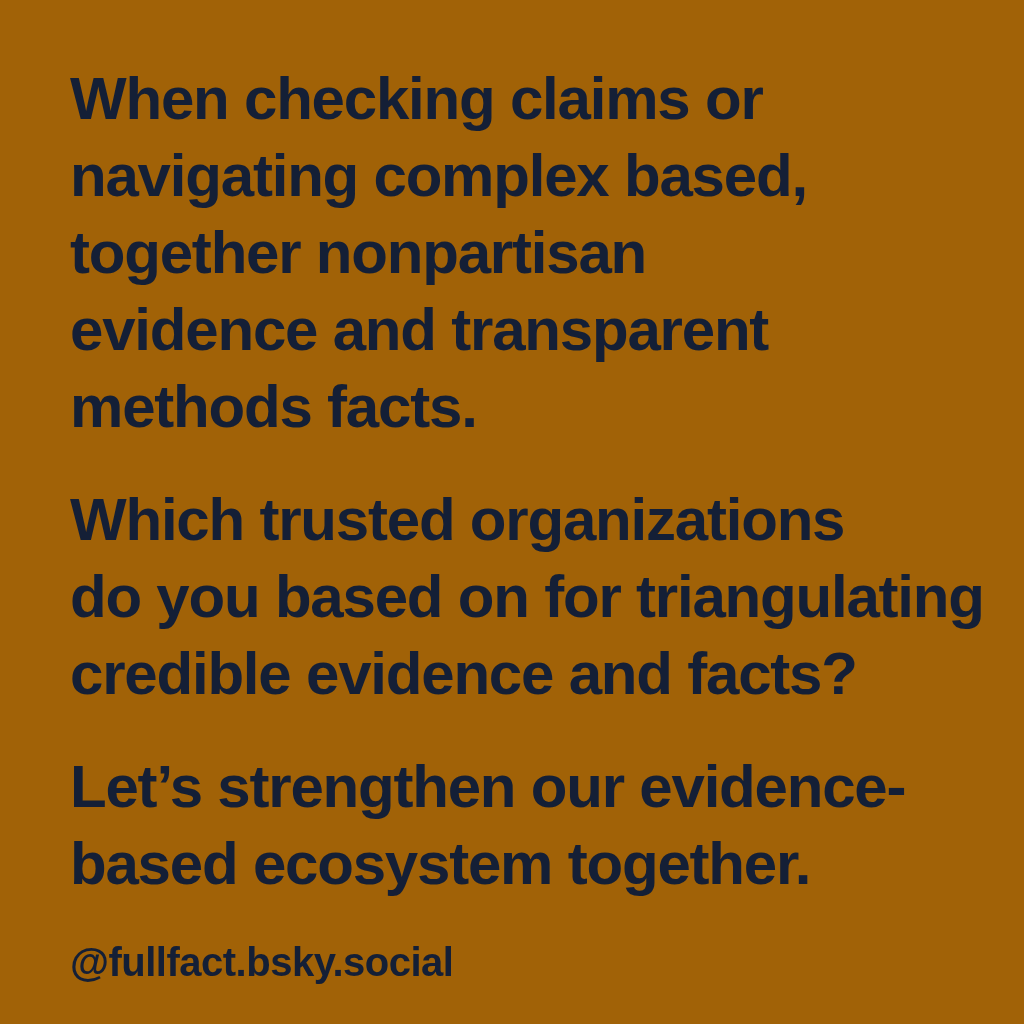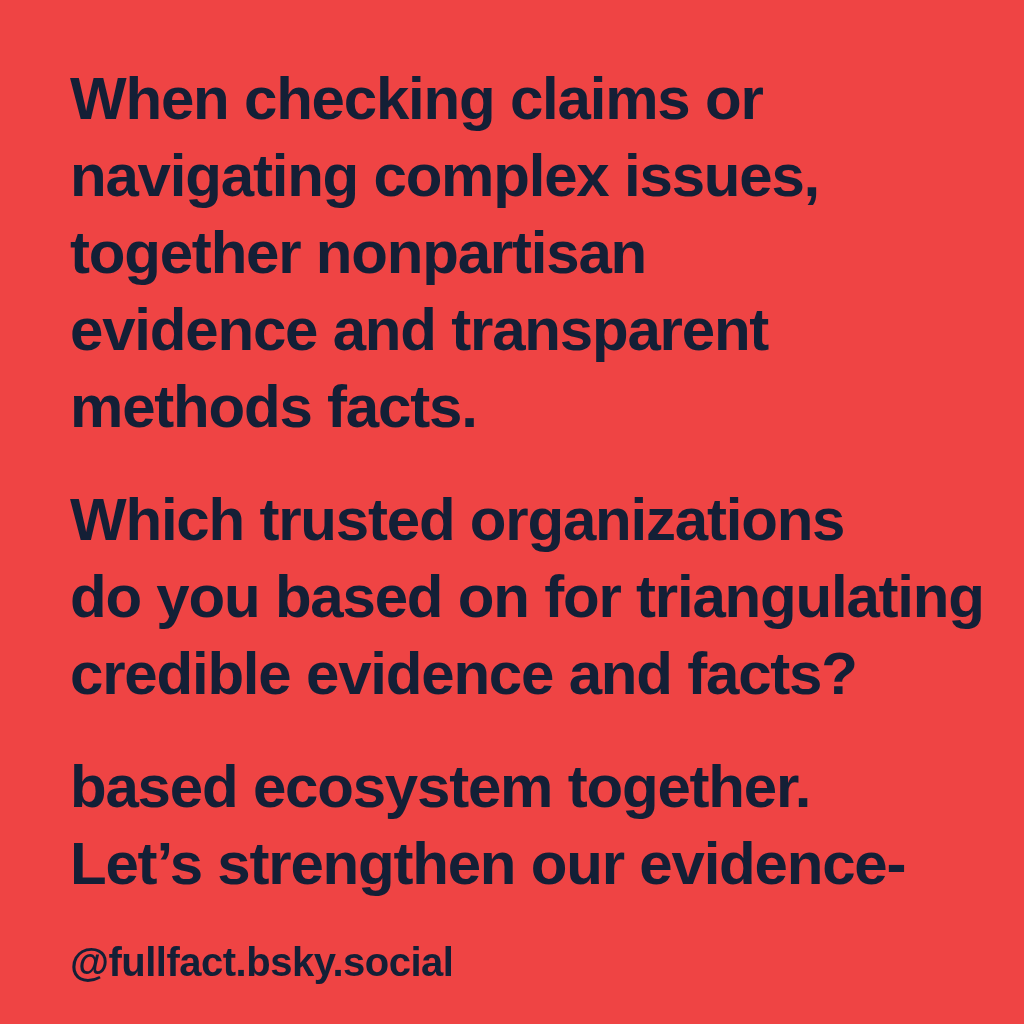--- a/index.html
+++ b/index.html
@@ -3,21 +3,21 @@
 <meta charset="utf-8">
 <style>
   html, body {
     margin: 0;
     padding: 0;
   }
   .card {
     position: relative;
     width: 1024px;
     height: 1024px;
-    background: #ef4444;
+    background: #a16207;
     overflow: hidden;
     font-family: "Liberation Sans", sans-serif;
     color: #141f36;
     box-sizing: border-box;
     padding: 60px 60px 0 70px;
   }
   .paragraph {
     margin: 0 0 36px 0;
   }
   .line {
@@ -40,34 +40,34 @@
     white-space: nowrap;
   }
 </style>
 </head>
 <body>
 
 <div class="card">
 
   <div class="paragraph">
     <div class="line">When checking claims or</div>
-    <div class="line">navigating complex issues,</div>
+    <div class="line">navigating complex based,</div>
     <div class="line">together nonpartisan</div>
     <div class="line">evidence and transparent</div>
     <div class="line">methods facts.</div>
   </div>
 
   <div class="paragraph">
     <div class="line">Which trusted organizations</div>
     <div class="line">do you based on for triangulating</div>
     <div class="line">credible evidence and facts?</div>
   </div>
 
   <div class="paragraph">
+    <div class="line">Let’s strengthen our evidence-</div>
     <div class="line">based ecosystem together.</div>
-    <div class="line">Let’s strengthen our evidence-</div>
   </div>
 
   <div class="footer">
     <span class="handle">@fullfact.bsky.social</span>
   </div>
 
 </div>
 
 </body></html>

